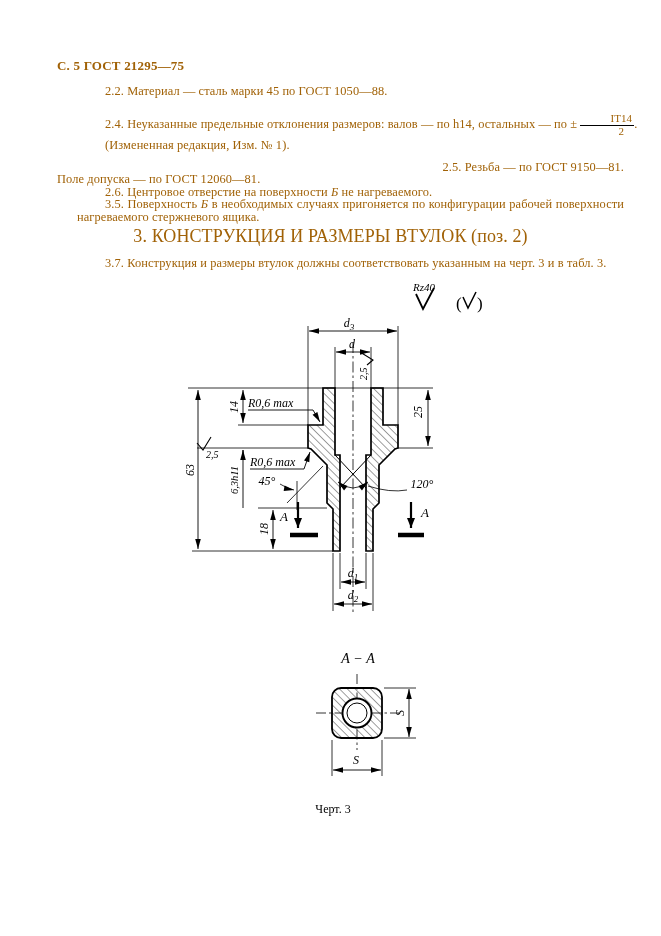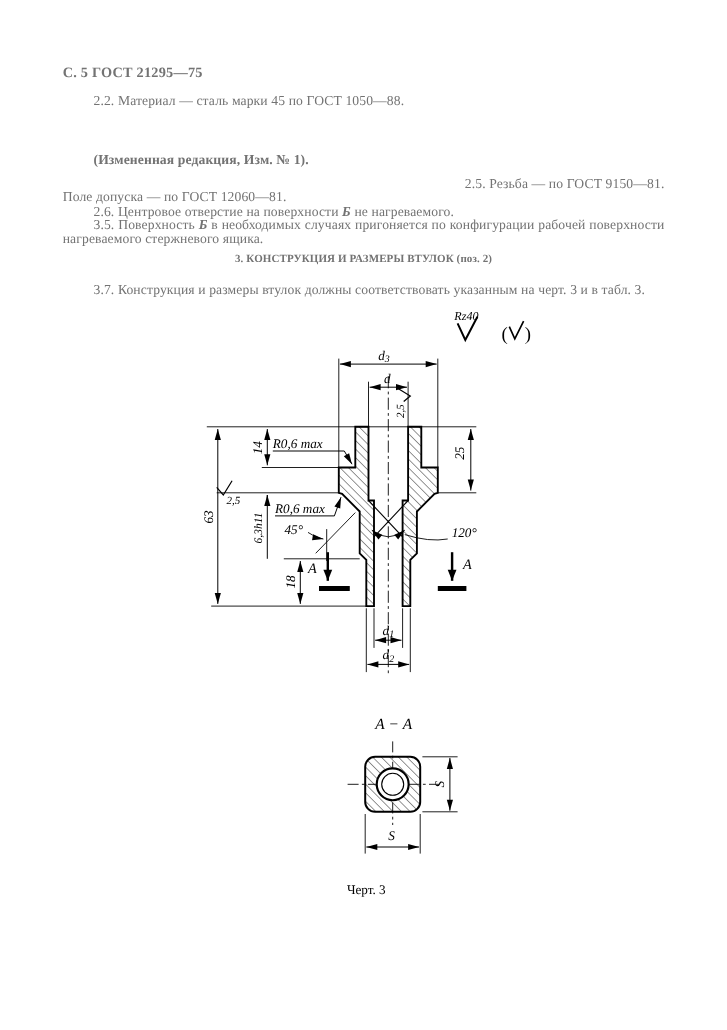--- a/index.html
+++ b/index.html
@@ -1,53 +1,54 @@
 <!DOCTYPE html>
 <html><head>
 <meta charset="utf-8">
 <style>
   html,body{margin:0;padding:0;background:#e8e8e8;}
   .page{
-    position:relative;width:661px;height:936px;background:#fff;color:#737373;
+    position:relative;width:661px;height:936px;background:#fff;color:#a16207;
     font-family:"Liberation Serif","DejaVu Serif",serif;overflow:hidden;
   }
   .txt{position:absolute;font-size:12.4px;line-height:12.8px;letter-spacing:0.1px;white-space:nowrap;}
   .wrap{white-space:normal;text-align:justify;}
-  .ind{text-indent:28px;}
-  .b{font-weight:bold;}
+  .ind{text-indent:28px;margin-left:20px;}
+  .b{font-weight:normal;}
   .it{font-style:italic;}
   .hdr{position:absolute;left:57px;top:58px;font-weight:bold;font-size:13px;letter-spacing:0.2px;}
   .center{left:57px;width:547px;text-align:center;}
   .frac{display:inline-block;vertical-align:-7px;text-align:center;font-size:11px;line-height:1.05;}
   .frac .num{display:block;border-bottom:1px solid #000;padding:0 2px;}
   .frac .den{display:block;}
   svg text{font-family:"Liberation Serif","DejaVu Serif",serif;fill:#000;}
   svg .dl{font-style:italic;font-size:12px;}
   svg .sm{font-style:italic;font-size:10px;}
 </style>
 </head>
 <body>
 
 <div class="page">
 
   <div class="hdr">С. 5 ГОСТ 21295—75</div>
 
   <div class="txt ind" style="left:57px;top:85px;width:547px;">2.2. Материал — сталь марки 45 по ГОСТ 1050—88.</div>
 
+  <div class="txt ind" style="left:57px;top:113px;width:560px;"><span>2.4. Неуказанные предельные отклонения размеров: валов — по h14, остальных — по ± </span><span class="frac"><span class="num">IT14</span><span class="den">2</span></span><span>.</span></div>
 
   <div class="txt b ind" style="left:57px;top:139px;width:547px;">(Измененная редакция, Изм. № 1).</div>
 
   <div class="txt ind" style="left:57px;top:161px;width:547px;text-align:right;">2.5. Резьба — по ГОСТ 9150—81.</div>
   <div class="txt" style="left:57px;top:173px;width:547px;">Поле допуска — по ГОСТ 12060—81.</div>
 
   <div class="txt ind" style="left:57px;top:186px;width:547px;"><span>2.6. Центровое отверстие на поверхности </span><span class="it b">Б</span><span> не нагреваемого.</span></div>
 
   <div class="txt wrap ind" style="left:57px;top:198px;width:547px;white-space:normal;"><span>3.5. Поверхность </span><span class="it b">Б</span><span> в необходимых случаях пригоняется по конфигурации рабочей поверхности нагреваемого стержневого ящика.</span></div>
 
-  <div class="txt b center" style="top:230px;font-size:10px;">3. КОНСТРУКЦИЯ И РАЗМЕРЫ ВТУЛОК (поз. 2)</div>
+  <div class="txt b center" style="top:230px;font-size:18px;">3. КОНСТРУКЦИЯ И РАЗМЕРЫ ВТУЛОК (поз. 2)</div>
 
   <div class="txt ind" style="left:57px;top:257px;width:547px;">3.7. Конструкция и размеры втулок должны соответствовать указанным на черт. 3 и в табл. 3.</div>
 
   <svg style="position:absolute;left:0;top:0;" width="661" height="936" viewBox="0 0 661 936">
     <defs>
       <pattern id="hatch" patternUnits="userSpaceOnUse" width="5.5" height="5.5" patternTransform="rotate(-45)">
         <line x1="0" y1="0" x2="0" y2="5.5" stroke="#000" stroke-width="0.75"></line>
       </pattern>
       <marker id="mE" markerWidth="12" markerHeight="8" refX="11" refY="4" orient="auto" markerUnits="userSpaceOnUse">
         <path d="M11,4 L1,1.2 L1,6.8 Z" fill="#000"></path>

